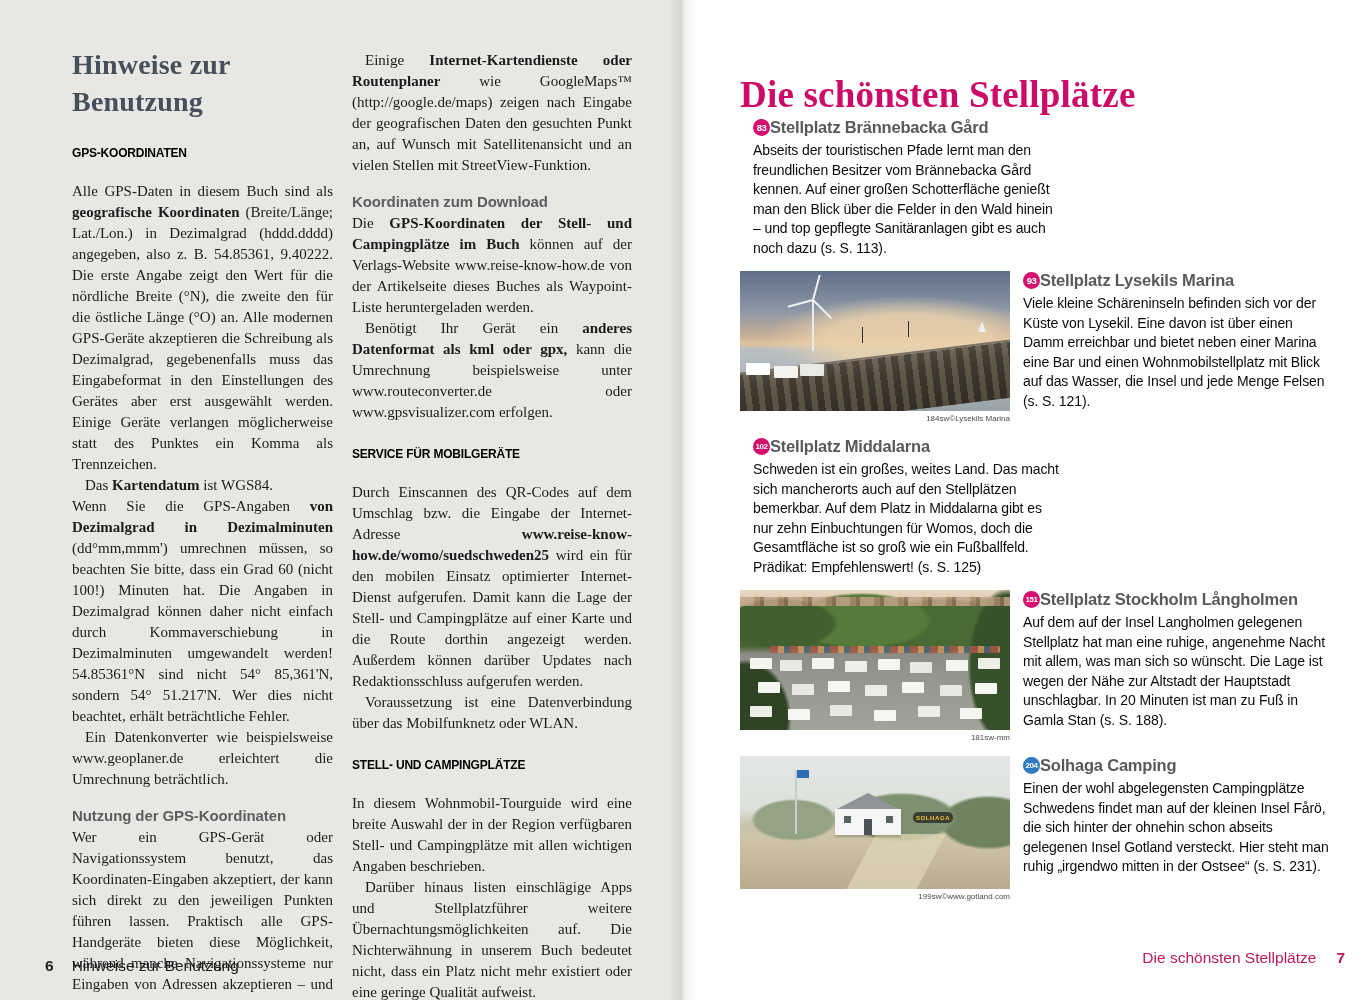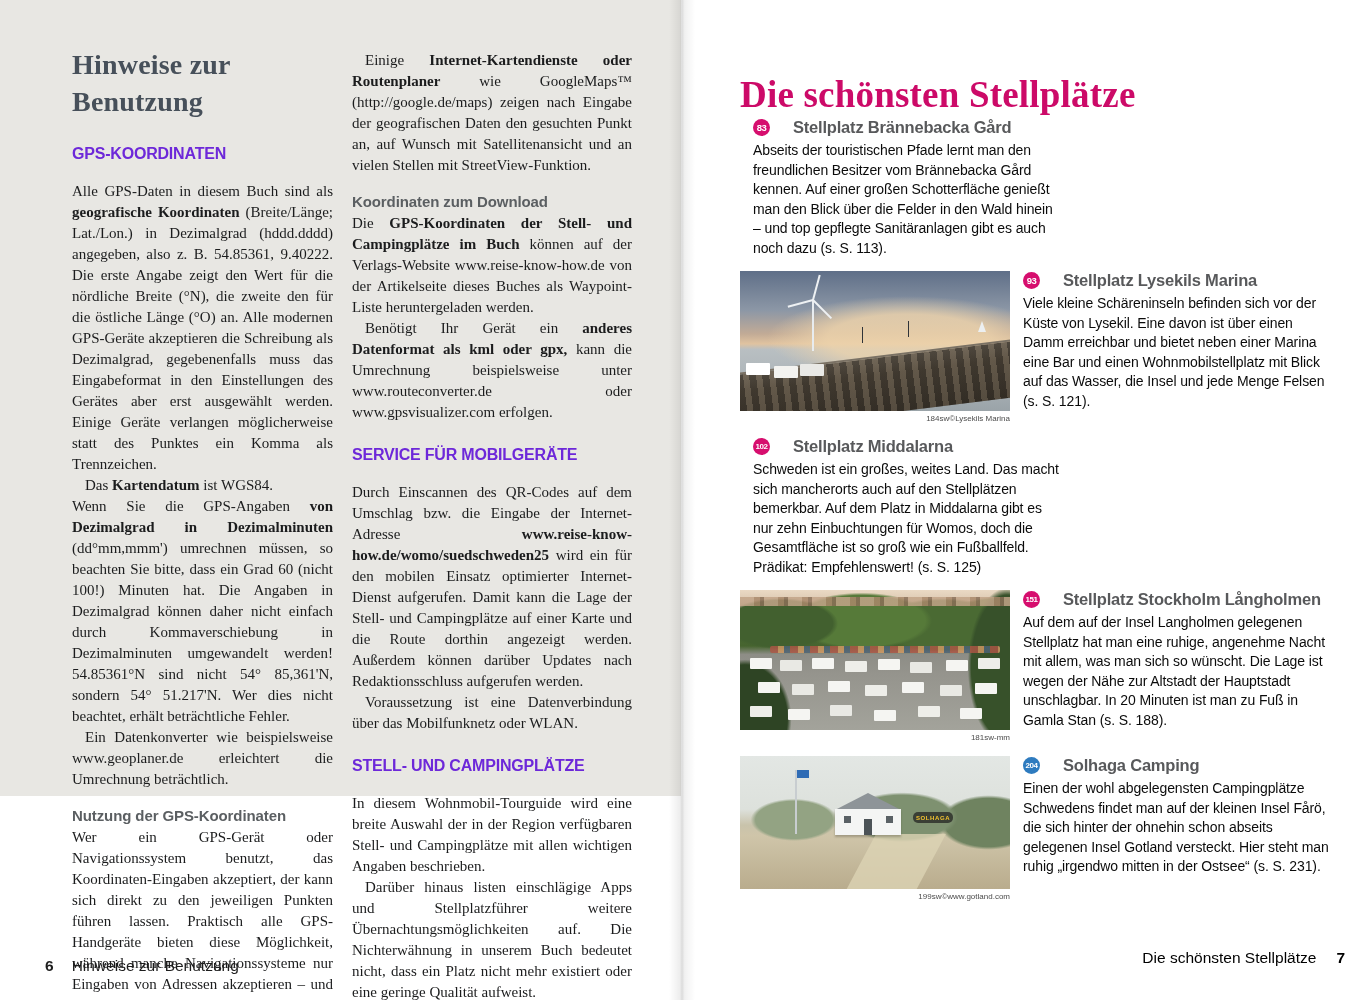--- a/index.html
+++ b/index.html
@@ -1,58 +1,58 @@
 <!DOCTYPE html>
 <html><head>
 <meta charset="utf-8">
 <style>
   * { box-sizing: border-box; }
   html,body { margin:0; padding:0; background:#fff; }
   .spread { position:relative; width:1362px; height:1000px; background:#fff; overflow:hidden;
             font-family:"Liberation Serif", serif; }
 
   
-  .page-left  { position:absolute; left:0; top:0; width:681px; height:796px; background:#e8e7e3;text-decoration:underline; }
+  .page-left  { position:absolute; left:0; top:0; width:681px; height:1000px; background:#e8e7e3;text-decoration:underline; }
   .page-right { position:absolute; left:681px; top:0; width:681px; height:968px; background:#ffffff; }
   .gutter { position:absolute; left:669px; top:0; width:26px; height:1000px; pointer-events:none;
             background:linear-gradient(90deg, rgba(0,0,0,0) 0%, rgba(0,0,0,.07) 42%, rgba(0,0,0,.14) 50%, rgba(0,0,0,.06) 60%, rgba(0,0,0,0) 100%); }
 
   
   .lp-title { position:absolute; left:72px; top:46px; font-family:"Liberation Serif",serif;
               font-weight:bold; font-size:28px; line-height:37px; color:#47505a; letter-spacing:.2px; }
   .col { position:absolute; font-size:15px; line-height:21px; color:#1b1c1d; }
   .col1 { left:72px;  top:143px; width:261px; }
   .col2 { left:352px; top:50px;  width:280px; }
-  .shead { font-family:"Liberation Sans",sans-serif; font-weight:bold; font-size:16px;
-           letter-spacing:-.2px; color:#6d28d9; margin:0 0 17px 0; }
+  .shead { font-family:"Liberation Sans",sans-serif; font-weight:bold; font-size:12px;
+           letter-spacing:-.2px; color:#000000; margin:0 0 17px 0; }
   .shead.mt { margin-top:21px; }
   .subhead { font-family:"Liberation Sans",sans-serif; font-weight:bold; font-size:15px;
              letter-spacing:-.1px; color:#5b5f62; margin:15px 0 1px 0; }
   .body { margin:0; text-align:justify; }
   .body b { font-weight:bold; }
   .ind { text-indent:13px; }
 
   .footer-left { position:absolute; left:45px; top:957px; font-family:"Liberation Sans",sans-serif;
                  font-size:15.5px; color:#1d1d1d; }
   .footer-left b { margin-right:18px; }
   .footer-right { position:absolute; right:17px; top:949px; font-family:"Liberation Sans",sans-serif;
-                  font-size:15.5px; color:#000000; }
+                  font-size:15.5px; color:#be185d; }
   .footer-right b { margin-left:20px; }
 
   
   .rp-title { position:absolute; left:59px; top:48px; font-family:"Liberation Serif",serif;
               font-weight:bold; font-size:37px; letter-spacing:.2px; color:#cc0a68; }
   .entries { position:absolute; left:59px; top:118px; width:606px; }
   .entry { display:flex; margin-bottom:13px; }
   .photo-wrap { width:270px; flex:0 0 270px; }
   .photo { position:relative; width:270px; overflow:hidden; background:#ccc; }
   .caption { font-family:"Liberation Sans",sans-serif; font-size:8px; color:#4c4c4c;
              text-align:right; margin-top:2px; height:11px; line-height:11px; }
   .etext { margin-left:13px; width:323px; }
-  .etitle { display:flex; align-items:center; gap:23px; font-family:"Liberation Sans",sans-serif;
+  .etitle { display:flex; align-items:center; gap:0; font-family:"Liberation Sans",sans-serif;
             font-weight:bold; font-size:16.5px; letter-spacing:-.2px; color:#58595b; }
   .badge { display:inline-flex; align-items:center; justify-content:center; flex:0 0 auto;
            width:17px; height:17px; border-radius:50%; background:#d60e6e; color:#fff;
            font-family:"Liberation Sans",sans-serif; font-weight:bold; font-size:9.5px; letter-spacing:-.5px; }
   .badge.b3 { font-size:8px; }
   .badge.blue { background:#2e7bbf; }
   .ebody { margin:4px 16px 0 0; font-family:"Liberation Sans",sans-serif; font-size:14px;
            line-height:19.5px; letter-spacing:-.1px; color:#0b0b0b; }
 
   

